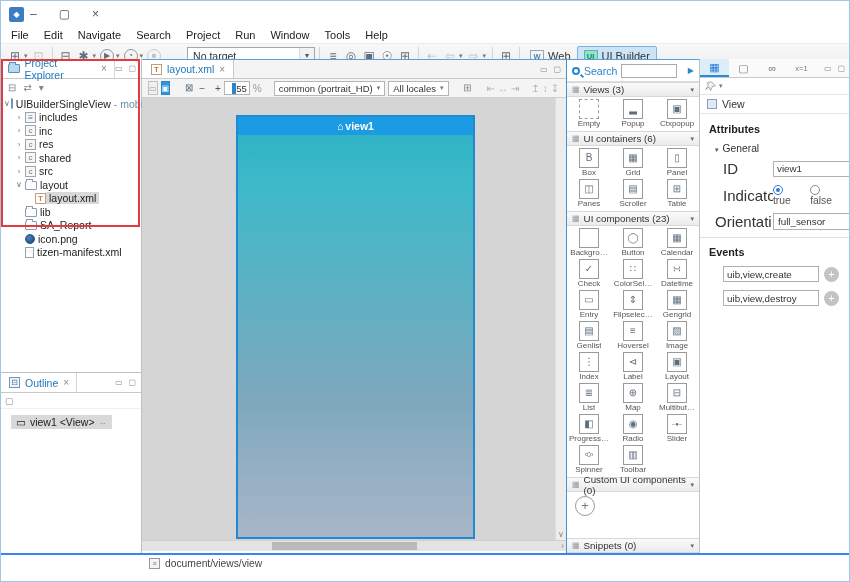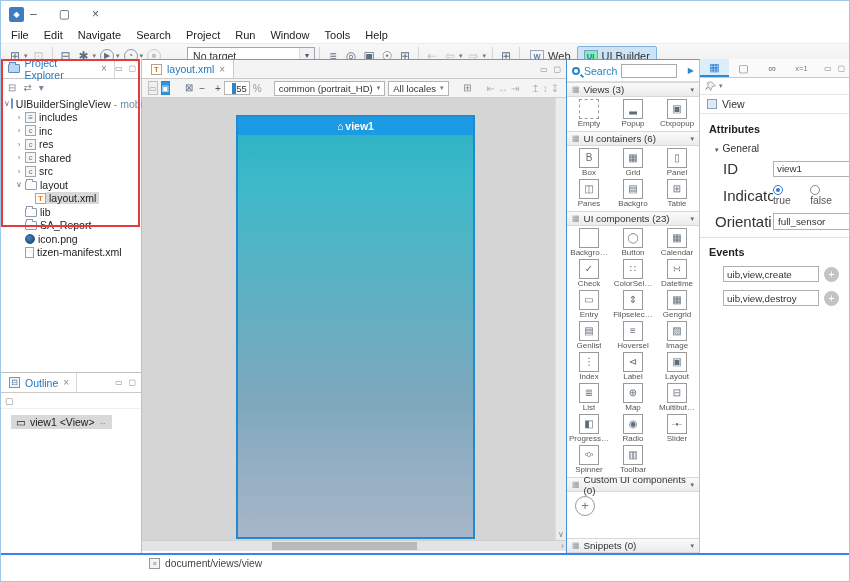--- a/index.html
+++ b/index.html
@@ -433,21 +433,21 @@
         <div class="pc">
           <span class="pi">▯</span>
           <span class="pl">Panel</span>
         </div>
         <div class="pc">
           <span class="pi">◫</span>
           <span class="pl">Panes</span>
         </div>
         <div class="pc">
           <span class="pi">▤</span>
-          <span class="pl">Backgro</span>
+          <span class="pl">Scroller</span>
         </div>
         <div class="pc">
           <span class="pi">⊞</span>
           <span class="pl">Table</span>
         </div>
       </div>
 
       <div class="sechead">
         <span class="mini">▦</span>
         <span>UI components (23)</span>

